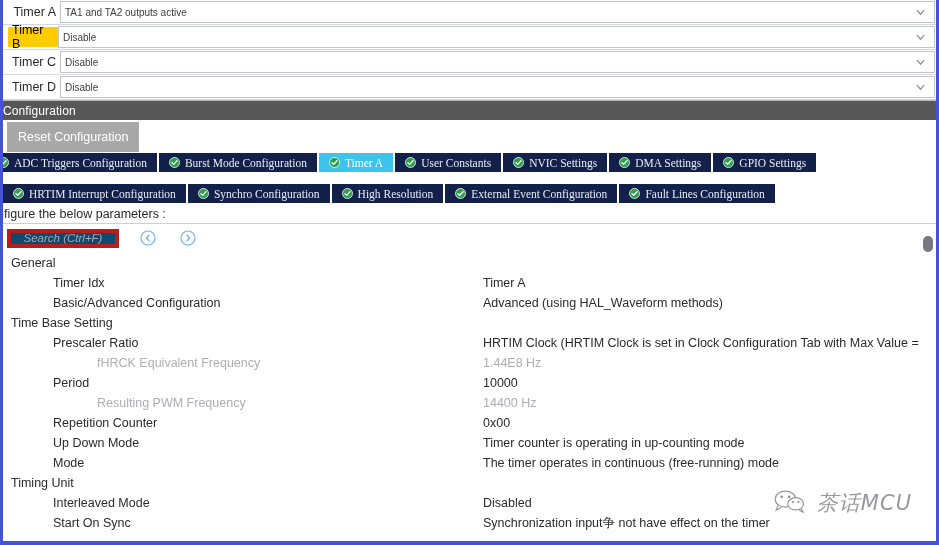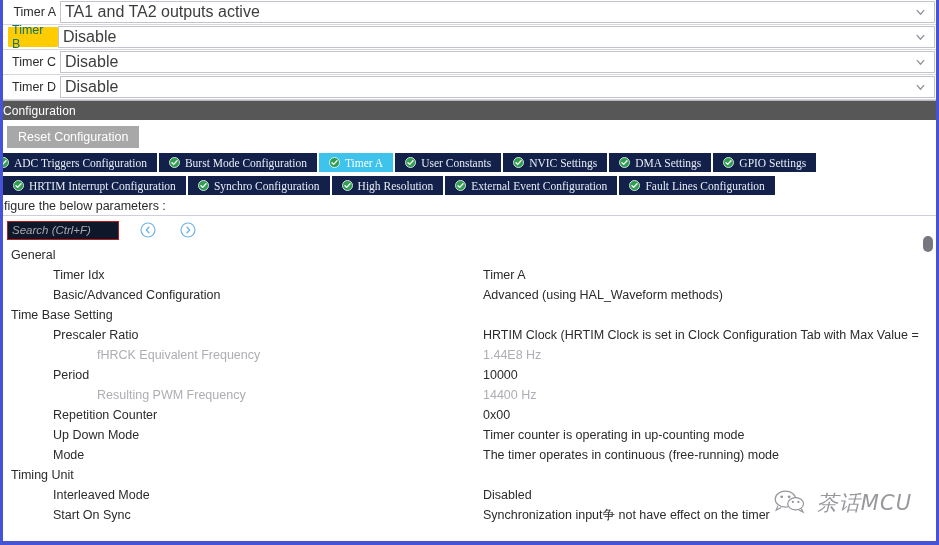--- a/index.html
+++ b/index.html
@@ -40,38 +40,38 @@
     font-size: 12.5px;
     color: #2b2b2b;
     display: flex;
     align-items: center;
     justify-content: flex-end;
     padding-right: 4px;
     background: transparent;
   }
   .combo-label.hl {
     background: #ffcc00;
-    color: #0f766e;
+    color: #000000;
     justify-content: flex-start;
     padding-left: 4px;
     margin: 2px 0 2px 5px;
     width: 50px;
     min-width: 50px;
     border-radius: 1px;
   }
   .combo-select {
     flex: 1;
     position: relative;
     background: #ffffff;
     border: 1px solid #c3c3cc;
     margin: 1px 1px 1px 0;
     display: flex;
     align-items: center;
     padding-left: 4px;
-    font-size: 16px;
+    font-size: 10px;
     color: #3d3d3d;
   }
   .combo-select .chev {
     position: absolute;
     right: 8px;
     top: 50%;
     transform: translateY(-50%);
     width: 11px;
     height: 11px;
   }
@@ -95,37 +95,37 @@
     background: #ffffff;
     display: flex;
     align-items: center;
     padding-left: 4px;
   }
   .reset-btn {
     background: #a8a8a8;
     color: #ffffff;
     font-size: 12.5px;
     border: none;
-    height: 22px;
+    height: 30px;
     padding: 0 11px;
     display: flex;
     align-items: center;
     font-family: "Liberation Sans", sans-serif;
   }
 
   
   .tabrow {
     display: flex;
     height: 19px;
     gap: 2px;
     background: #ffffff;
     overflow: hidden;
     font-family: Liberation Serif, serif;
   }
-  .tabrow.row2 { margin-top: 4px; }
+  .tabrow.row2 { margin-top: 12px; }
   .tab {
     background: #12204a;
     color: #e8ecf5;
     font-size: 11.5px;
     display: flex;
     align-items: center;
     gap: 5px;
     padding: 0 10px;
     white-space: nowrap;
     flex: none;
@@ -155,27 +155,28 @@
   .search-row {
     display: flex;
     align-items: center;
     height: 25px;
     padding-top: 3px;
   }
   .search-input {
     width: 112px;
     height: 19px;
     margin-left: 4px;
-    border: 1px solid #b91c1c;
-    background: #0f172a;
+    border: 4px solid #b91c1c;
+    background: #0c4a6e;
     font-style: italic;
     font-size: 11.5px;
     color: #a0a0a8;
     padding: 0 4px;
     font-family: "Liberation Sans", sans-serif;
+    text-align: center;
   }
   .search-input::placeholder { color:#a8a8b0; font-style: italic; }
   .nav-btn {
     width: 16px; height: 16px;
     margin-left: 24px;
     display:block;
   }
   .nav-btn:first-of-type { margin-left: 21px; }
 
   

